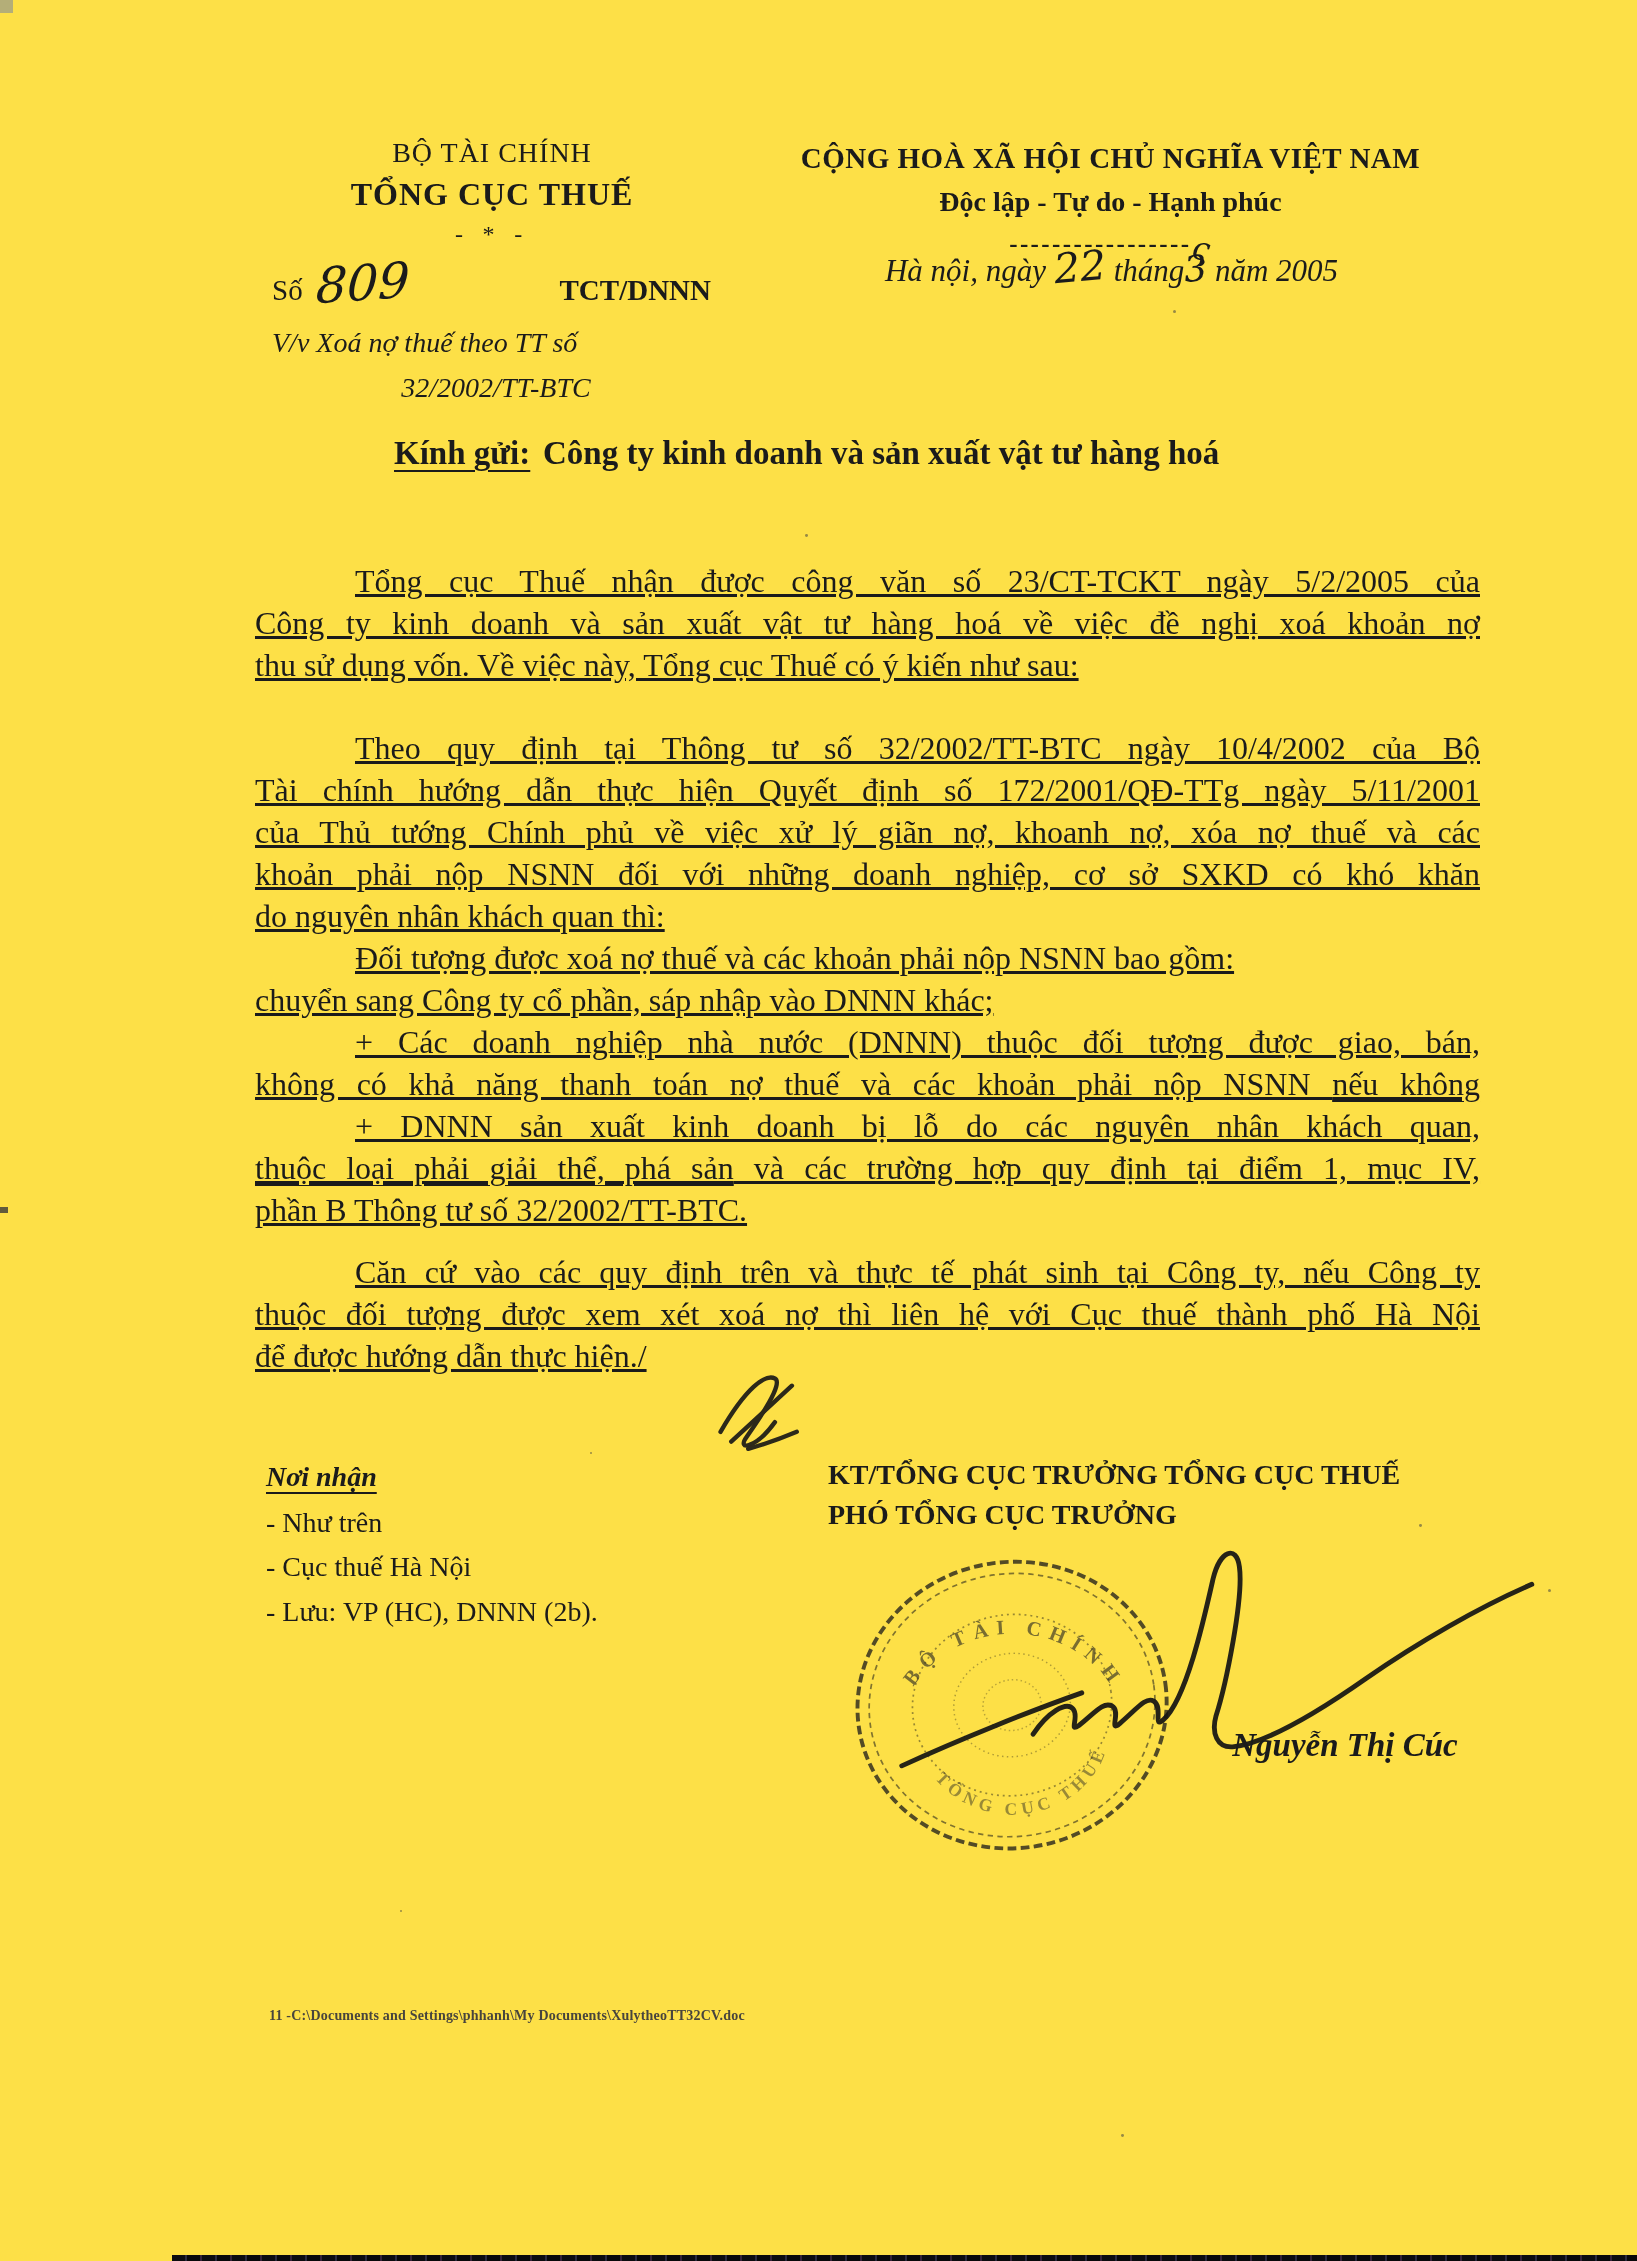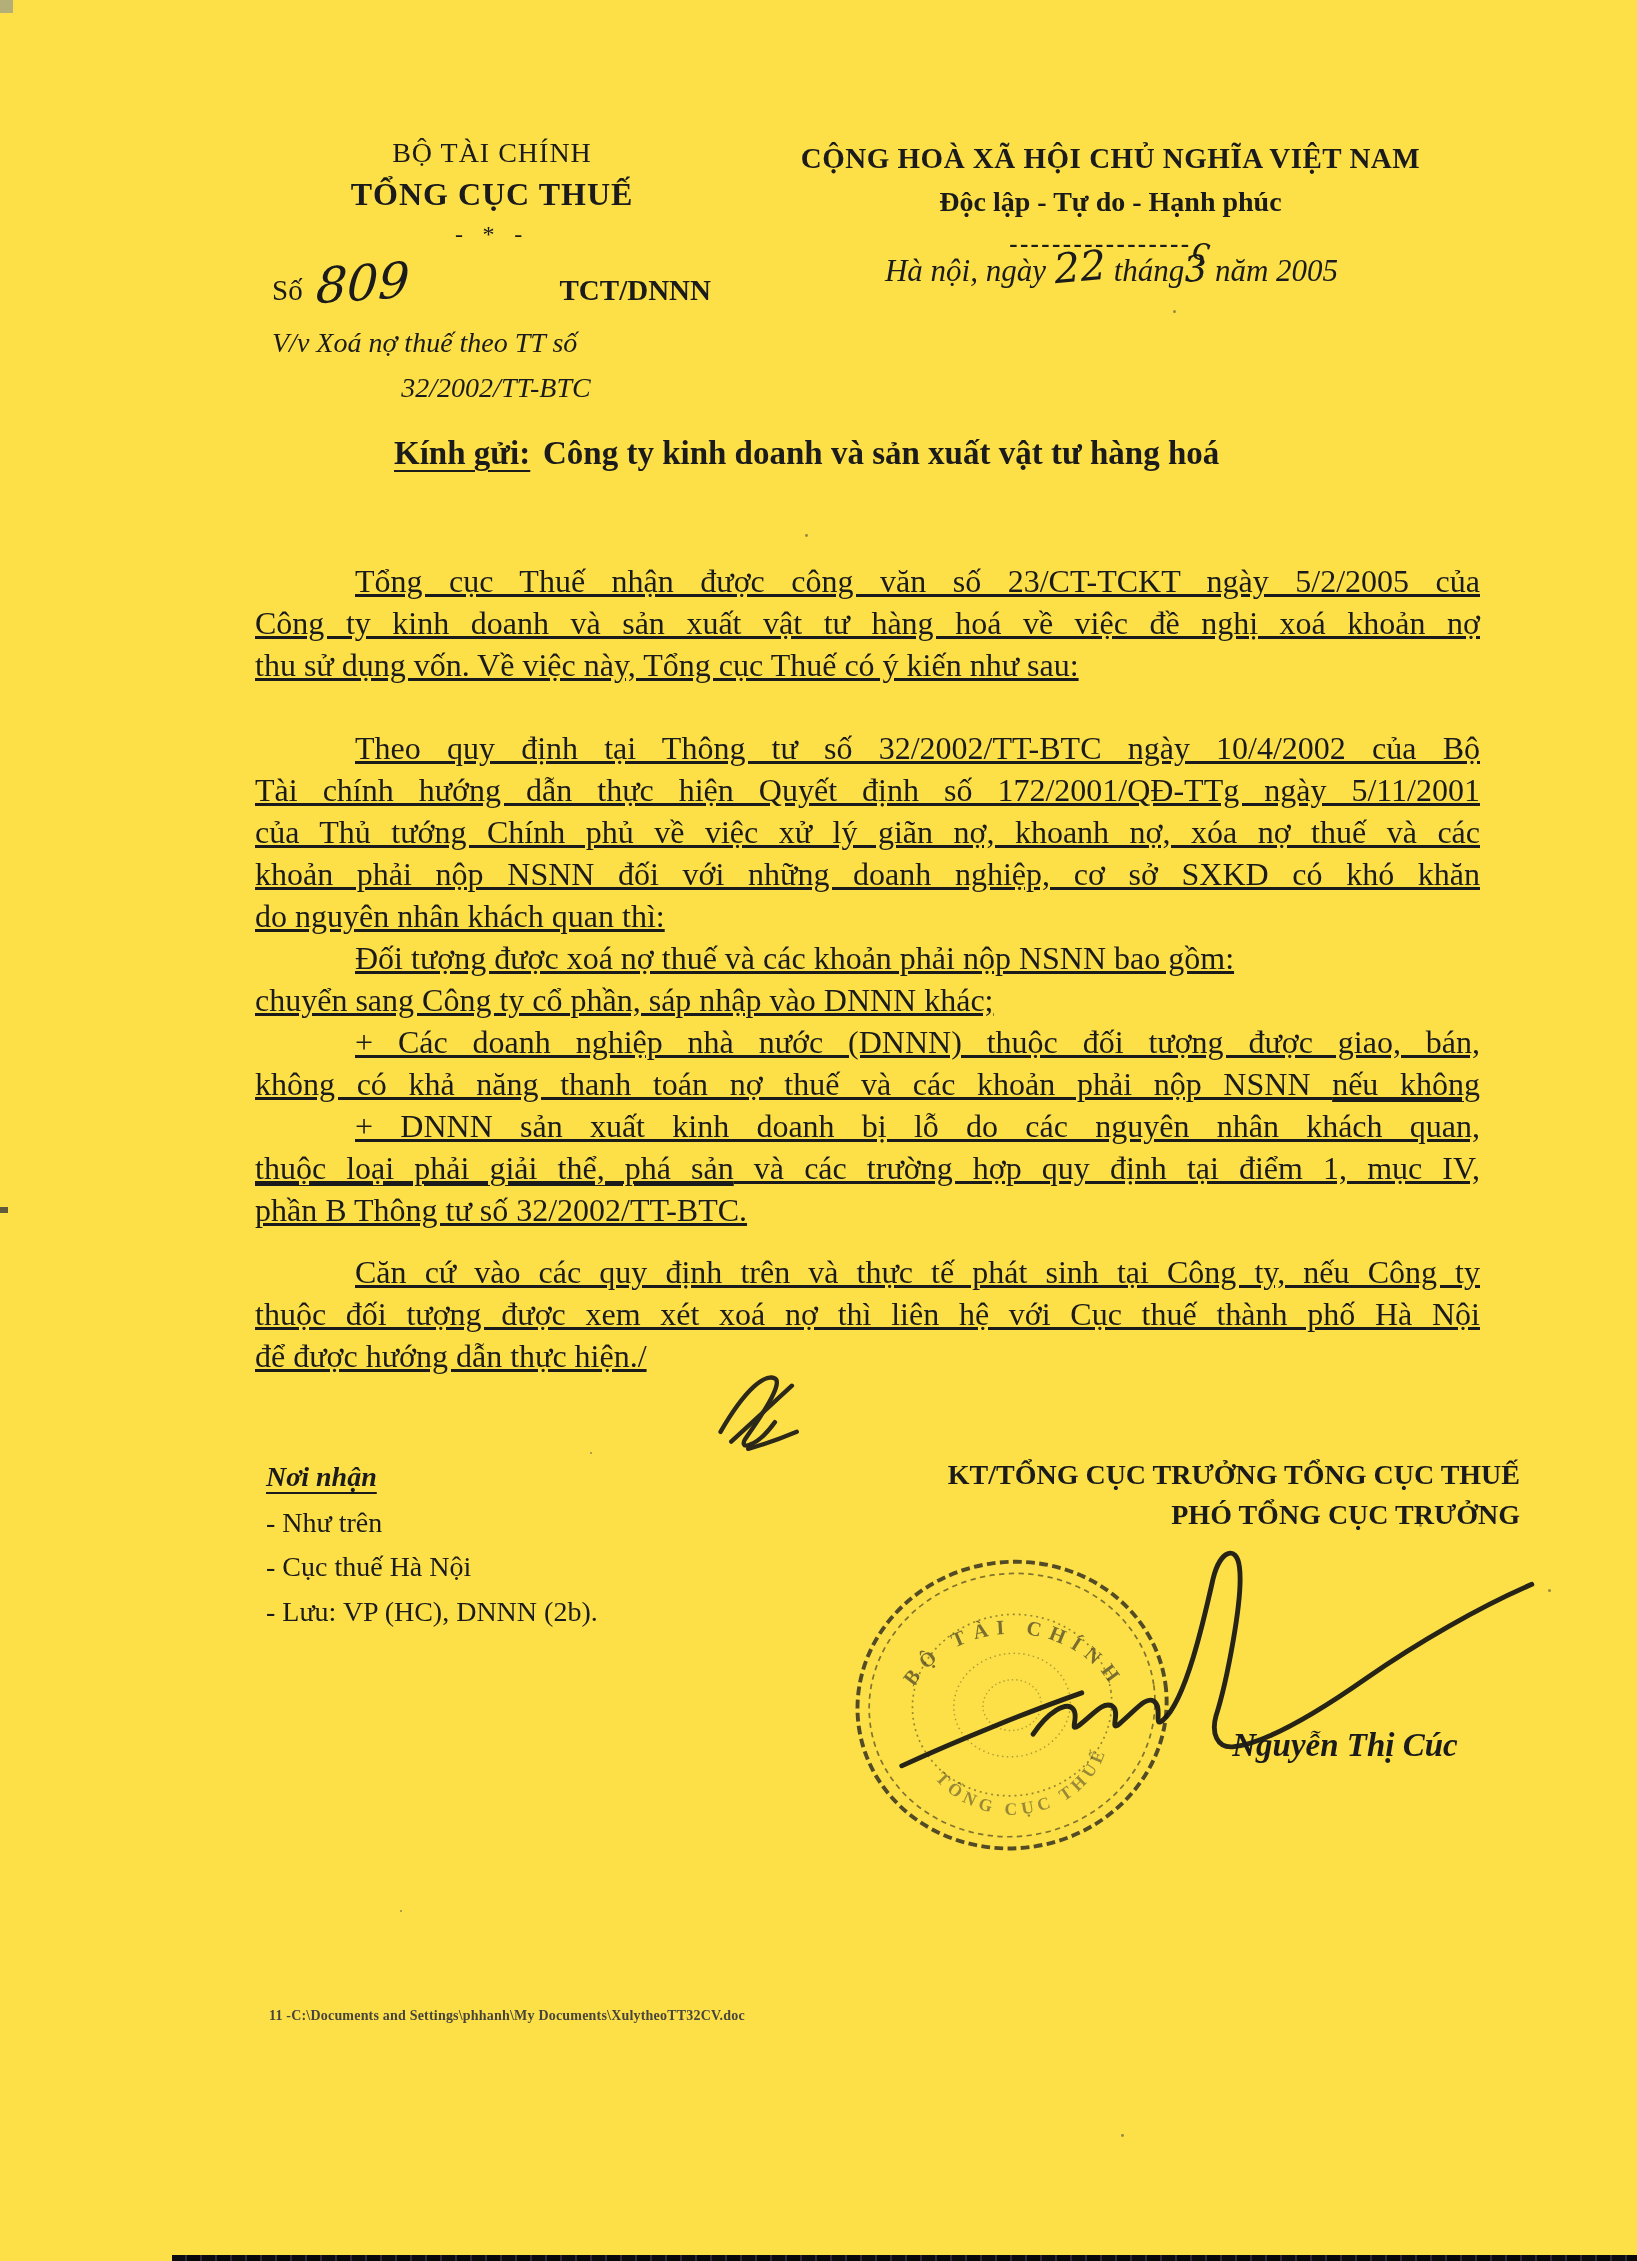--- a/index.html
+++ b/index.html
@@ -41,21 +41,21 @@
   .ln.short{text-align-last:left;}
   .ln.ind{padding-left:100px;}
   .u{text-decoration:underline;text-decoration-thickness:2.4px;text-underline-offset:5.4px;}
   #para1{top:560px;}
   #sec2{top:727px;}
   #para3{top:1251px;}
   
   .recipients{position:absolute;left:266px;top:1461px;width:585px;font-size:28px;}
   .recipients .title{font-style:italic;font-weight:bold;text-decoration:underline;text-decoration-thickness:2.4px;text-underline-offset:5.8px;}
   .recipients .item{margin-top:14.6px;line-height:30px;}
-  .sign-block{position:absolute;left:828px;top:1459px;width:692px;text-align:right;font-weight:bold;}
+  .sign-block{position:absolute;left:828px;top:1459px;width:692px;text-align:left;font-weight:bold;}
   .sign-title1{font-size:28px;white-space:nowrap;}
   .sign-title2{font-size:28px;margin-top:7.8px;}
   .signer-name{position:absolute;left:1184px;top:1727px;width:322px;text-align:center;font-size:33px;font-weight:bold;font-style:italic;white-space:nowrap;}
   
   .stamp{position:absolute;left:849px;top:1555px;}
   .sig{position:absolute;left:872px;top:1525px;}
   .scribble{position:absolute;left:702px;top:1359px;}
   
   .corner-speck{position:absolute;left:0;top:0;width:12.7px;height:12.7px;background:#8d9494;opacity:.65;}
   .edge-mark{position:absolute;left:0;top:1207px;width:7.8px;height:5.8px;background:#3a3a3a;opacity:.8;}

